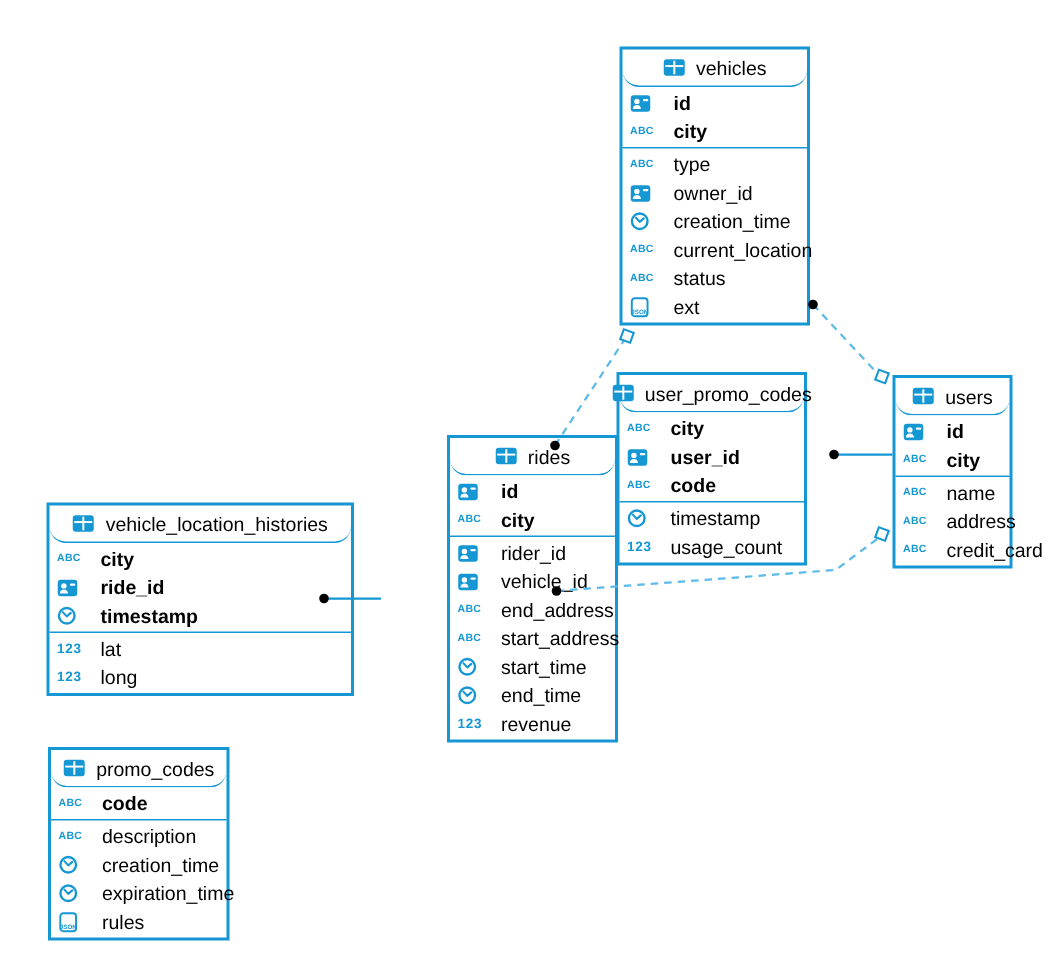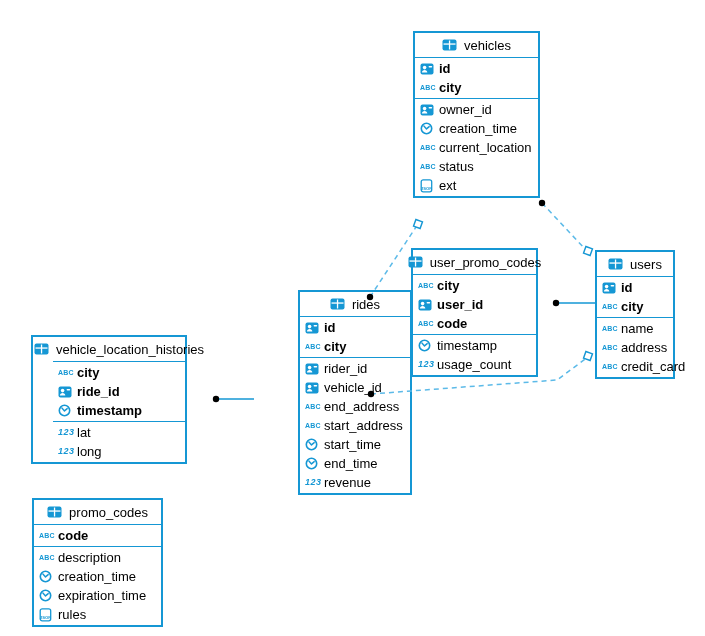--- a/index.html
+++ b/index.html
@@ -9,34 +9,35 @@
     font-family:"Liberation Sans", sans-serif;
   }
   .table {
     position:absolute; box-sizing:border-box; background:#fff;
     border:2px solid var(--accent); color:var(--text); font-size:13px;
   }
   .table-title {
     height:25px; box-sizing:border-box; display:flex; align-items:center;
     justify-content:center; gap:5px; border-bottom:1.5px solid var(--accent);
     font-size:13px;
+    border-radius:11px;
   }
   .section { padding:1px 0; }
   .section.cols { border-top:1.5px solid var(--accent); }
   .row {
-    height:19px; display:flex; align-items:center; gap:2px;
+    height:19px; display:flex; align-items:center; gap:12px;
     padding:0 4px 0 5px; white-space:nowrap;
   }
   .section.pk .row .label { font-weight:bold; }
   .icon {
     flex:none; width:17px; display:flex; align-items:center;
     color:var(--accent); font-weight:bold; line-height:1;
   }
   .icon.glyph-abc { font-size:7px; letter-spacing:0.2px; }
-  .icon.glyph-123 { font-size:9px; letter-spacing:0.5px;font-style:italic; }
+  .icon.glyph-123 { font-size:9px; letter-spacing:0.5px; }
   .icon svg { display:block; }
   #wires {
     position:absolute; left:0; top:0; width:705px; height:636px;
     pointer-events:none; z-index:5;
   }
   #wires path.link { fill:none; stroke-width:1.5px; }
   #wires path.dashed { stroke:var(--connector); stroke-dasharray:5 4; }
   #wires path.solid  { stroke:var(--accent); }
 </style>
 </head>
@@ -81,20 +82,24 @@
           </span>
           <span class="label">id</span>
         </div>
         <div class="row">
           <span class="icon glyph-abc">ABC</span>
           <span class="label">city</span>
         </div>
       </div>
       <div class="section cols">
         <div class="row">
+          <span class="icon glyph-abc">ABC</span>
+          <span class="label">type</span>
+        </div>
+        <div class="row">
           <span class="icon">
             <svg width="14" height="12" viewBox="0 0 14 12">
               <rect x="0.5" y="0.5" width="13" height="11" rx="2" fill="#1597d4"></rect>
               <circle cx="4.6" cy="4.6" r="1.8" fill="#fff"></circle>
               <path d="M1.9 9.6 c0-1.6 1.2-2.6 2.7-2.6 s2.7 1 2.7 2.6 z" fill="#fff"></path>
               <rect x="8.6" y="3" width="3.6" height="1.5" rx="0.7" fill="#fff"></rect>
             </svg>
           </span>
           <span class="label">owner_id</span>
         </div>
@@ -293,21 +298,21 @@
             </svg>
           </span>
           <span class="label">end_time</span>
         </div>
         <div class="row">
           <span class="icon glyph-123">123</span>
           <span class="label">revenue</span>
         </div>
       </div>
     </div>
-    <div class="table" style="left: 31px; top: 335px; width: 156px; padding-left: 20px;">
+    <div class="table" style="left: 31px; top: 335px; width: 205px;">
       <div class="table-title">
         <span class="icon">
           <svg width="15" height="12" viewBox="0 0 15 12">
             <rect x="0.5" y="0.5" width="14" height="11" rx="2" fill="#1597d4"></rect>
             <rect x="1.5" y="4.4" width="12" height="1.3" fill="#fff"></rect>
             <rect x="6.9" y="1.5" width="1.3" height="9" fill="#fff"></rect>
           </svg>
         </span>
         <span>vehicle_location_histories</span>
       </div>
@@ -341,21 +346,21 @@
         <div class="row">
           <span class="icon glyph-123">123</span>
           <span class="label">lat</span>
         </div>
         <div class="row">
           <span class="icon glyph-123">123</span>
           <span class="label">long</span>
         </div>
       </div>
     </div>
-    <div class="table" style="left: 32px; top: 498px; width: 131px;">
+    <div class="table" style="left: 32px; top: 498px; width: 121px;">
       <div class="table-title">
         <span class="icon">
           <svg width="15" height="12" viewBox="0 0 15 12">
             <rect x="0.5" y="0.5" width="14" height="11" rx="2" fill="#1597d4"></rect>
             <rect x="1.5" y="4.4" width="12" height="1.3" fill="#fff"></rect>
             <rect x="6.9" y="1.5" width="1.3" height="9" fill="#fff"></rect>
           </svg>
         </span>
         <span>promo_codes</span>
       </div>

